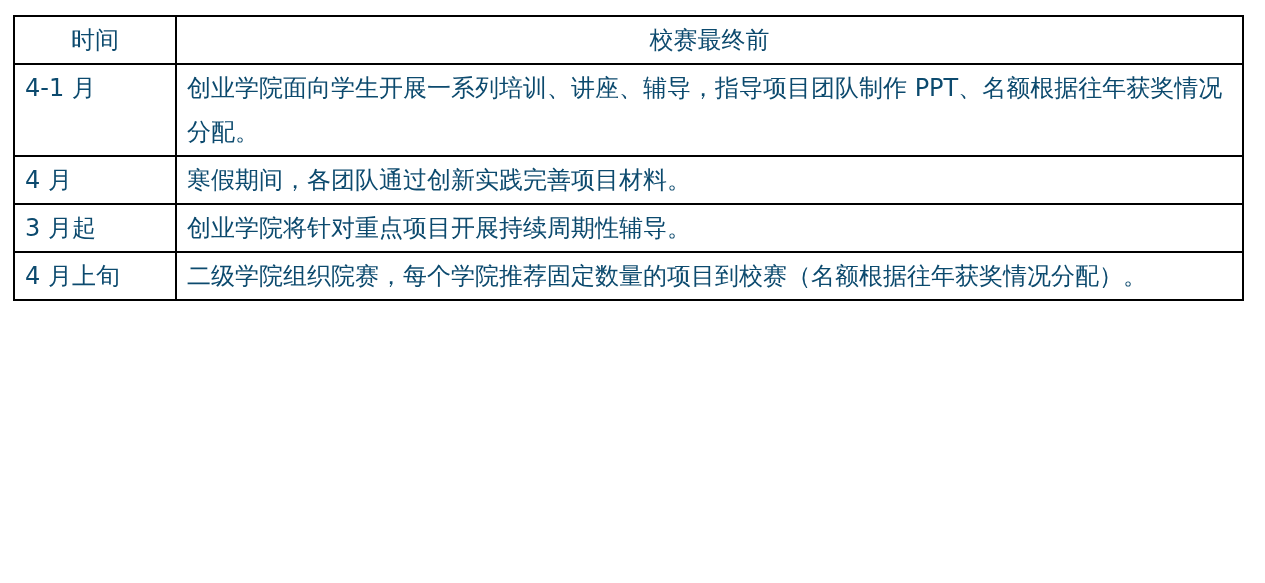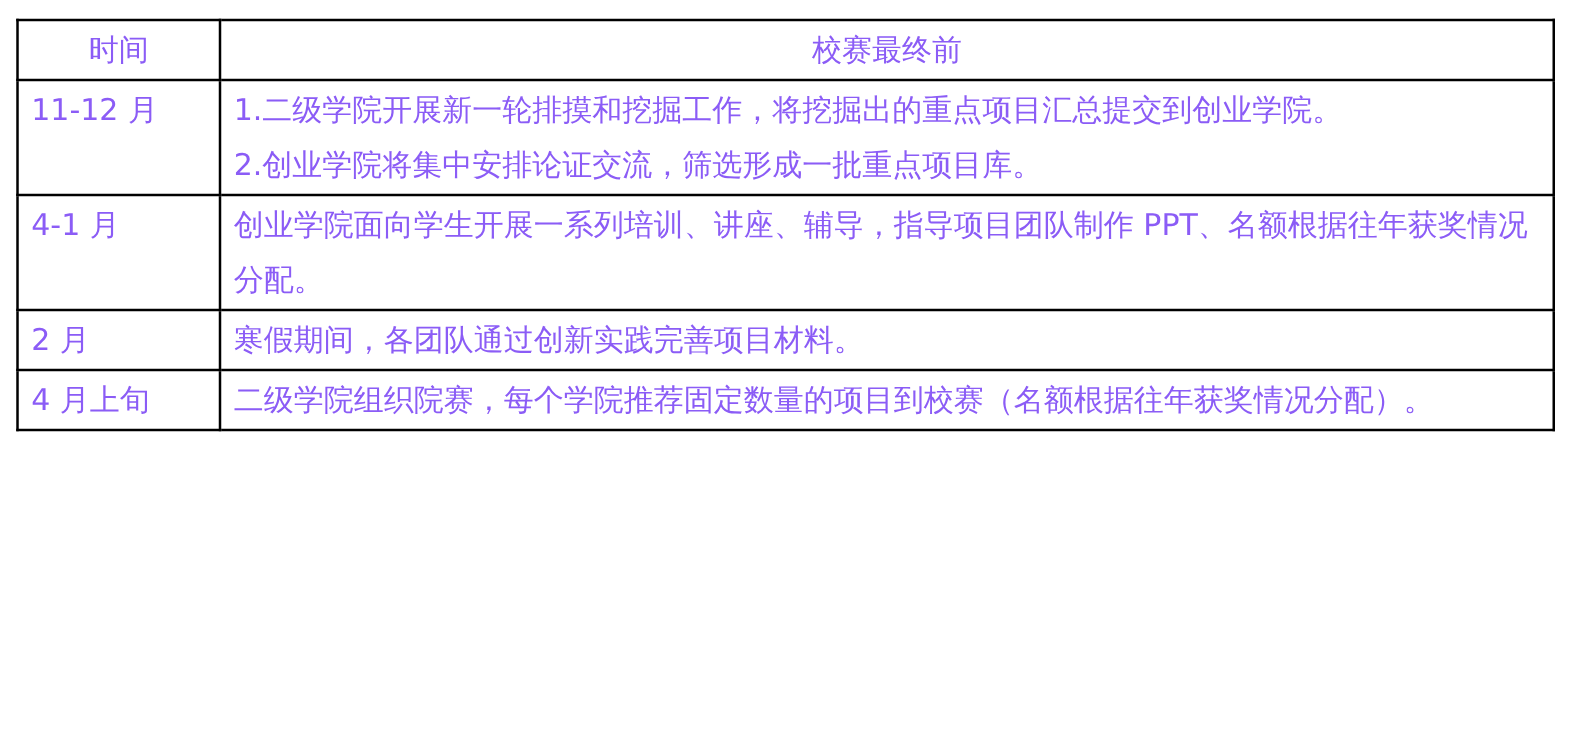--- a/index.html
+++ b/index.html
@@ -3,21 +3,21 @@
 <meta charset="utf-8">
 <style>
   * { box-sizing: border-box; }
   html, body { margin: 0; padding: 0; background: #ffffff; }
   .page {
     position: relative;
     width: 1265px;
     height: 583px;
     background: #ffffff;
     font-family: "DejaVu Sans", "Liberation Sans", sans-serif;
-    color: #8b5cf6;
+    color: #0c4a6e;
     overflow: hidden;
   }
   table.schedule {
     position: absolute;
     left: 13px;
     top: 15px;
     width: 1231px;
     border-collapse: collapse;
     table-layout: fixed;
     background: #ffffff;
@@ -47,36 +47,35 @@
       <col class="work-col">
     </colgroup>
     <thead>
       <tr>
         <th>时间</th>
         <th>校赛最终前</th>
       </tr>
     </thead>
     <tbody>
       <tr>
-        <td class="time">11-12 月</td>
-        <td class="work">
-          <p>1.二级学院开展新一轮排摸和挖掘工作，将挖掘出的重点项目汇总提交到创业学院。</p>
-          <p>2.创业学院将集中安排论证交流，筛选形成一批重点项目库。</p>
-        </td>
-      </tr>
-      <tr>
         <td class="time">4-1 月</td>
         <td class="work">
           <p>创业学院面向学生开展一系列培训、讲座、辅导，指导项目团队制作 PPT、名额根据往年获奖情况分配。</p>
         </td>
       </tr>
       <tr>
-        <td class="time">2 月</td>
+        <td class="time">4 月</td>
         <td class="work">
           <p>寒假期间，各团队通过创新实践完善项目材料。</p>
+        </td>
+      </tr>
+      <tr>
+        <td class="time">3 月起</td>
+        <td class="work">
+          <p>创业学院将针对重点项目开展持续周期性辅导。</p>
         </td>
       </tr>
       <tr>
         <td class="time">4 月上旬</td>
         <td class="work">
           <p>二级学院组织院赛，每个学院推荐固定数量的项目到校赛（名额根据往年获奖情况分配）。</p>
         </td>
       </tr>
     </tbody>
   </table>

